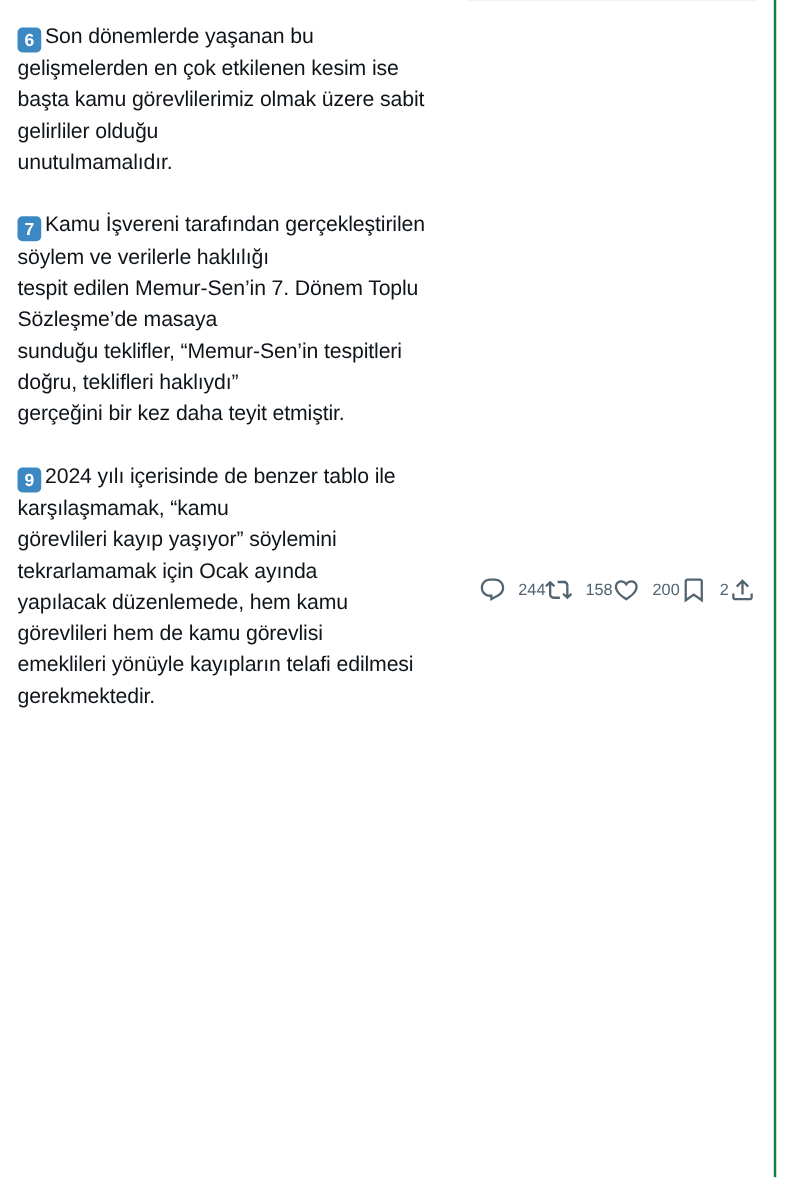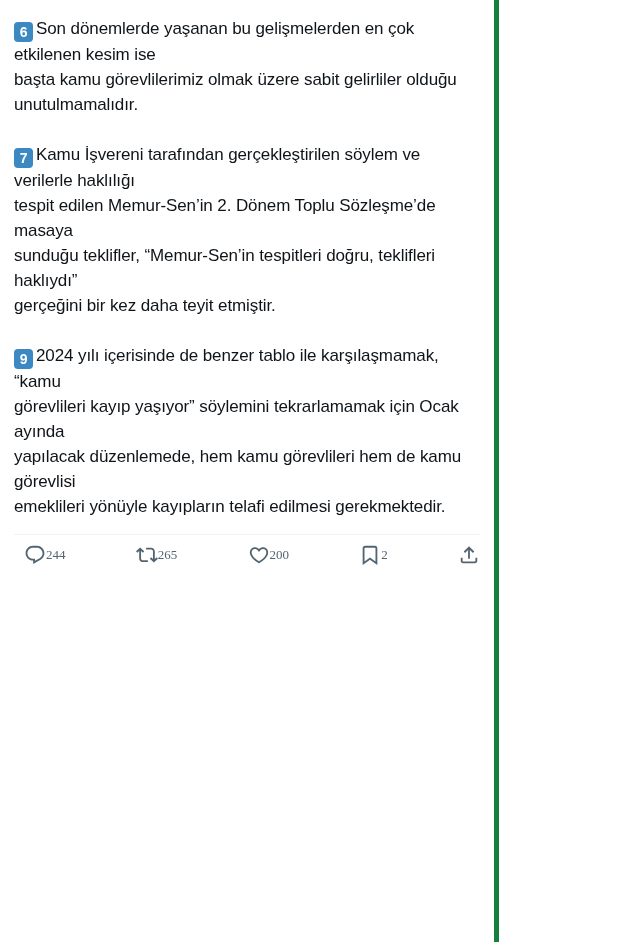--- a/index.html
+++ b/index.html
@@ -11,26 +11,26 @@
   }
   .viewport {
     position: relative;
     width: 640px;
     height: 942px;
     background: #ffffff;
     overflow: hidden;
   }
   .tweet-column {
     position: relative;
-    width: 499px;
+    width: 621px;
     height: 942px;
     box-sizing: border-box;
-    border-right: 5px solid #15803d;
+    border-right: 2px solid #15803d;
     display: flex;
-    flex-direction: column;
+    flex-direction: row;
   }
   .tweet-body {
     padding: 16px 14px 0 14px;
   }
   .para {
     margin: 0 0 25px 0;
     font-size: 17px;
     line-height: 25px;
     color: #0f1419;
     letter-spacing: -0.1px;
@@ -73,26 +73,27 @@
     margin: 0 14px;
     border-top: 1px solid #eff3f4;
     display: flex;
     justify-content: space-between;
     align-items: center;
     padding: 9px 0 9px 10px;
   }
   .action {
     display: flex;
     align-items: center;
+    gap: 10px;
     color: #536471;
     cursor: pointer;
     background: none;
     border: none;
     padding: 0;
-    font-family: Liberation Serif, serif;
+    font-family: Liberation Sans, sans-serif;
   }
   .action svg {
     width: 22px;
     height: 22px;
     fill: #536471;
     display: block;
   }
   .action .count {
     font-size: 13px;
     line-height: 16px;
@@ -106,21 +107,21 @@
   <div class="tweet-column">
 
     <div class="tweet-body">
       <p class="para">
         <span class="badge">6</span><span class="ptext">Son dönemlerde yaşanan bu gelişmelerden en çok etkilenen kesim ise
 başta kamu görevlilerimiz olmak üzere sabit gelirliler olduğu
 unutulmamalıdır.</span>
       </p>
       <p class="para">
         <span class="badge">7</span><span class="ptext">Kamu İşvereni tarafından gerçekleştirilen söylem ve verilerle haklılığı
-tespit edilen Memur-Sen’in 2. Dönem Toplu Sözleşme’de masaya
+tespit edilen Memur-Sen’in 7. Dönem Toplu Sözleşme’de masaya
 sunduğu teklifler, “Memur-Sen’in tespitleri doğru, teklifleri haklıydı”
 gerçeğini bir kez daha teyit etmiştir.</span>
       </p>
       <p class="para">
         <span class="badge">9</span><span class="ptext">2024 yılı içerisinde de benzer tablo ile karşılaşmamak, “kamu
 görevlileri kayıp yaşıyor” söylemini tekrarlamamak için Ocak ayında
 yapılacak düzenlemede, hem kamu görevlileri hem de kamu görevlisi
 emeklileri yönüyle kayıpların telafi edilmesi gerekmektedir.</span>
       </p>
     </div>
@@ -135,21 +136,21 @@
         </span>
         <span class="count">244</span>
       </button>
 
       <button class="action">
         <span>
           <svg viewBox="0 0 24 24">
               <path d="M4.5 3.88l4.432 4.14-1.364 1.46L5.5 7.55v8.2c0 1.1.896 2 2 2H13v2H7.5c-2.209 0-4-1.79-4-4V7.55L1.432 9.48.068 8.02 4.5 3.88zM16.5 6H11V4h5.5c2.209 0 4 1.79 4 4v8.45l2.068-1.93 1.364 1.46-4.432 4.14-4.432-4.14 1.364-1.46 2.068 1.93V8c0-1.1-.896-2-2-2z"></path>
             </svg>
         </span>
-        <span class="count">265</span>
+        <span class="count">158</span>
       </button>
 
       <button class="action">
         <span>
           <svg viewBox="0 0 24 24">
               <path d="M16.697 5.5c-1.222-.06-2.679.51-3.89 2.16l-.805 1.09-.806-1.09C9.984 6.01 8.526 5.44 7.304 5.5c-1.243.07-2.349.78-2.91 1.91-.552 1.12-.633 2.78.479 4.82 1.074 1.97 3.257 4.27 7.129 6.61 3.87-2.34 6.052-4.64 7.126-6.61 1.111-2.04 1.03-3.7.477-4.82-.561-1.13-1.666-1.84-2.908-1.91zm4.187 7.69c-1.351 2.48-4.001 5.12-8.379 7.67l-.503.3-.504-.3c-4.379-2.55-7.029-5.19-8.382-7.67-1.36-2.5-1.41-4.86-.514-6.67.887-1.79 2.647-2.91 4.601-3.01 1.651-.09 3.368.56 4.798 2.01 1.429-1.45 3.146-2.1 4.796-2.01 1.954.1 3.714 1.22 4.601 3.01.896 1.81.846 4.17-.514 6.67z"></path>
             </svg>
         </span>
         <span class="count">200</span>
       </button>

